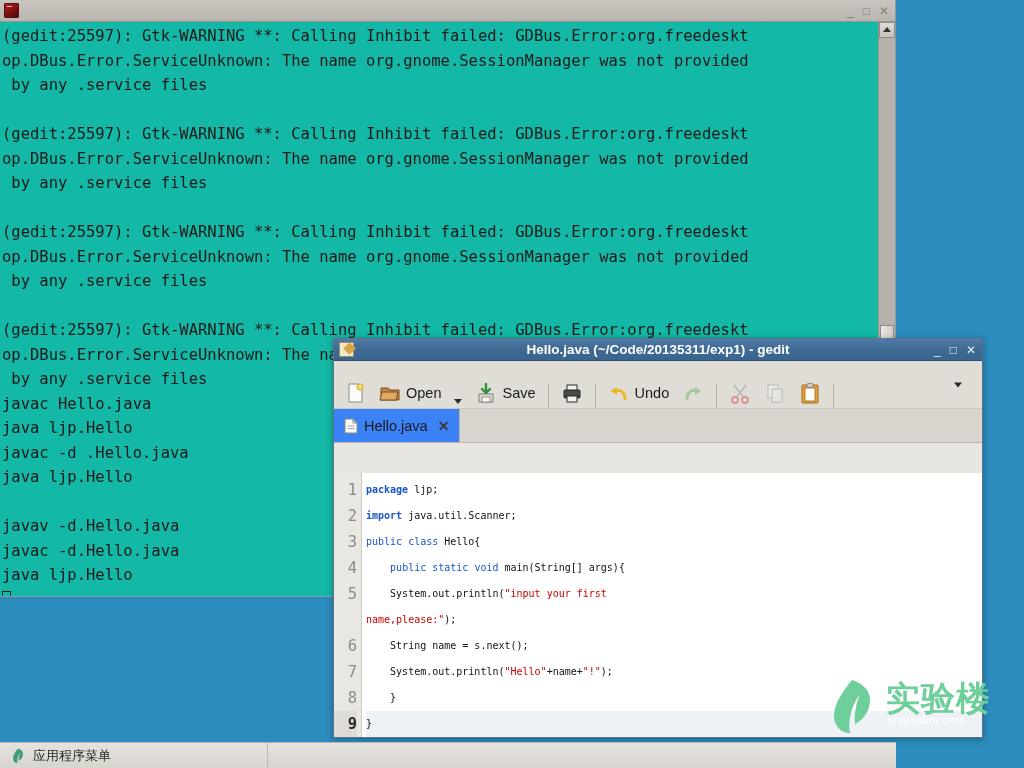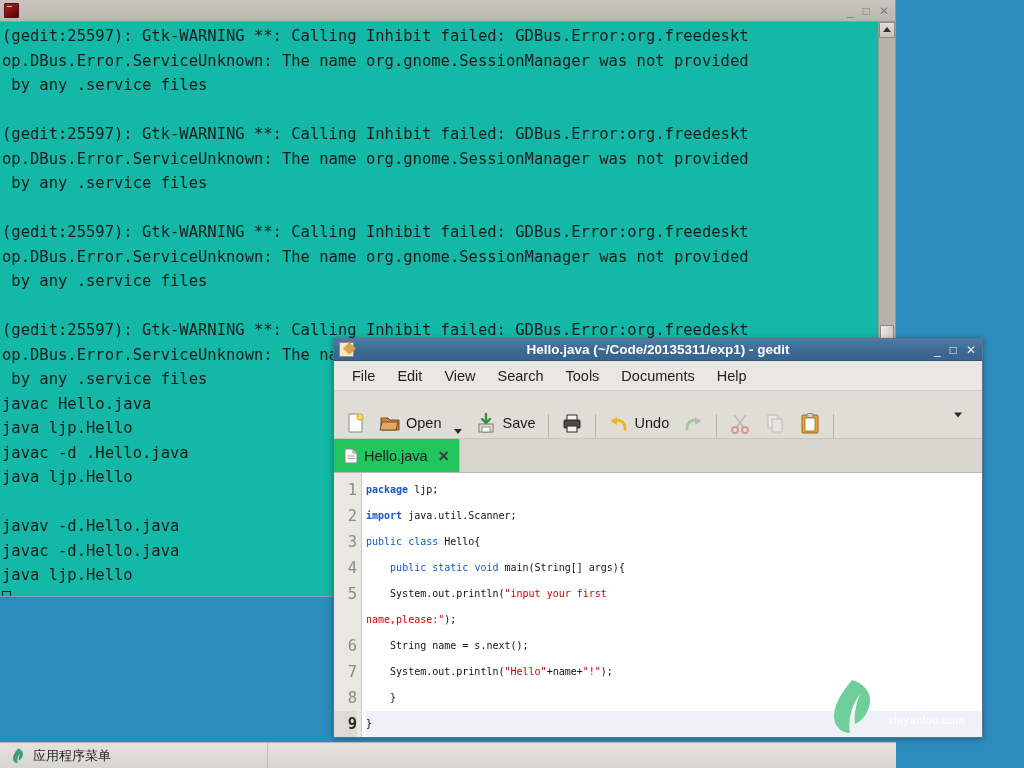--- a/index.html
+++ b/index.html
@@ -168,21 +168,21 @@
   .ic { width:22px; height:22px; position:relative; flex:0 0 auto; display:block; }
 
   
   #gedit-tabbar {
     height:34px; background:#d8d5cf;
     display:flex; align-items:flex-end;
     border-bottom:1px solid #b9b6b0;
   }
   #gedit-tabbar .tab {
     height:33px; display:flex; align-items:center; gap:6px;
-    padding:0 10px; background:#22c55e;
+    padding:0 10px; background:#3b82f6;
     border-right:1px solid #b9b6b0;
     font-size:14.5px; color:#1b1b1b; cursor:pointer;
   }
   #gedit-tabbar .tab .tab-close {
     font-size:14px; color:#3a3a3a; font-weight:bold; margin-left:4px;
   }
 
   
   #gedit-code {
     position:absolute; left:0; right:0; top:134px; bottom:0;
@@ -255,29 +255,20 @@
   <div class="titlebar">
     <div class="tb-icon"></div>
     <div class="tb-title">Hello.java (~/Code/20135311/exp1) - gedit</div>
     <div class="tb-buttons">
       <span class="tb-btn">_</span>
       <span class="tb-btn">□</span>
       <span class="tb-btn">✕</span>
     </div>
   </div>
 
-  <div id="gedit-menubar">
-    <div class="menu-item">File</div>
-    <div class="menu-item">Edit</div>
-    <div class="menu-item">View</div>
-    <div class="menu-item">Search</div>
-    <div class="menu-item">Tools</div>
-    <div class="menu-item">Documents</div>
-    <div class="menu-item">Help</div>
-  </div>
 
   <div id="gedit-toolbar">
     <div class="tbtn">
       <span class="ic">
         <svg width="22" height="22" viewBox="0 0 22 22">
           <path d="M5 2 h9 l4 4 v14 h-13 z" fill="#fcfcfa" stroke="#8a8a84" stroke-width="1"></path>
           <path d="M14 2 v4 h4 z" fill="#e2e0d8" stroke="#8a8a84" stroke-width="1"></path>
           <circle cx="16" cy="5" r="3.2" fill="#f5d76e" stroke="#c9a227" stroke-width="0.8"></circle>
         </svg>
       </span>
@@ -395,20 +386,21 @@
     <div id="code-text"><div class="row"><span class="kw">package</span><span class="plain"> ljp;</span></div><div class="row"><span class="kw">import</span><span class="plain"> java.util.Scanner;</span></div><div class="row"><span class="kw2">public class</span><span class="plain"> Hello{</span></div><div class="row"><span class="plain">    </span><span class="kw2">public static void</span><span class="plain"> main(String[] args){</span></div><div class="row"><span class="plain">    System.out.println(</span><span class="str">"input your first</span></div><div class="row"><span class="str">name,please:"</span><span class="plain">);</span></div><div class="row"><span class="plain">    String name = s.next();</span></div><div class="row"><span class="plain">    System.out.println(</span><span class="str">"Hello"</span><span class="plain">+name+</span><span class="str">"!"</span><span class="plain">);</span></div><div class="row"><span class="plain">    }</span></div><div class="row current"><span class="plain">}</span></div></div>
   </div>
 </div>
 
 <div id="watermark">
   <span class="wm-logo">
     <svg width="52" height="58" viewBox="0 0 52 58">
       <path d="M26 2 C14 16 8 28 8 38 C8 48 15 55 24 55 C22 44 24 30 34 16 C30 26 28 36 29 46 C38 42 44 32 44 22 C44 12 36 5 26 2 Z" fill="#6ecf9a"></path>
     </svg>
   </span>
+  <span class="wm-cn">实验楼</span>
   <span class="wm-en">shiyanlou.com</span>
 </div>
 
 <div id="taskbar">
   <div class="tb-appmenu">
     <span class="ic" style="width:16px;height:16px;">
       <svg width="16" height="16" viewBox="0 0 52 58">
         <path d="M26 2 C14 16 8 28 8 38 C8 48 15 55 24 55 C22 44 24 30 34 16 C30 26 28 36 29 46 C38 42 44 32 44 22 C44 12 36 5 26 2 Z" fill="#3f9d7a"></path>
       </svg>
     </span>

